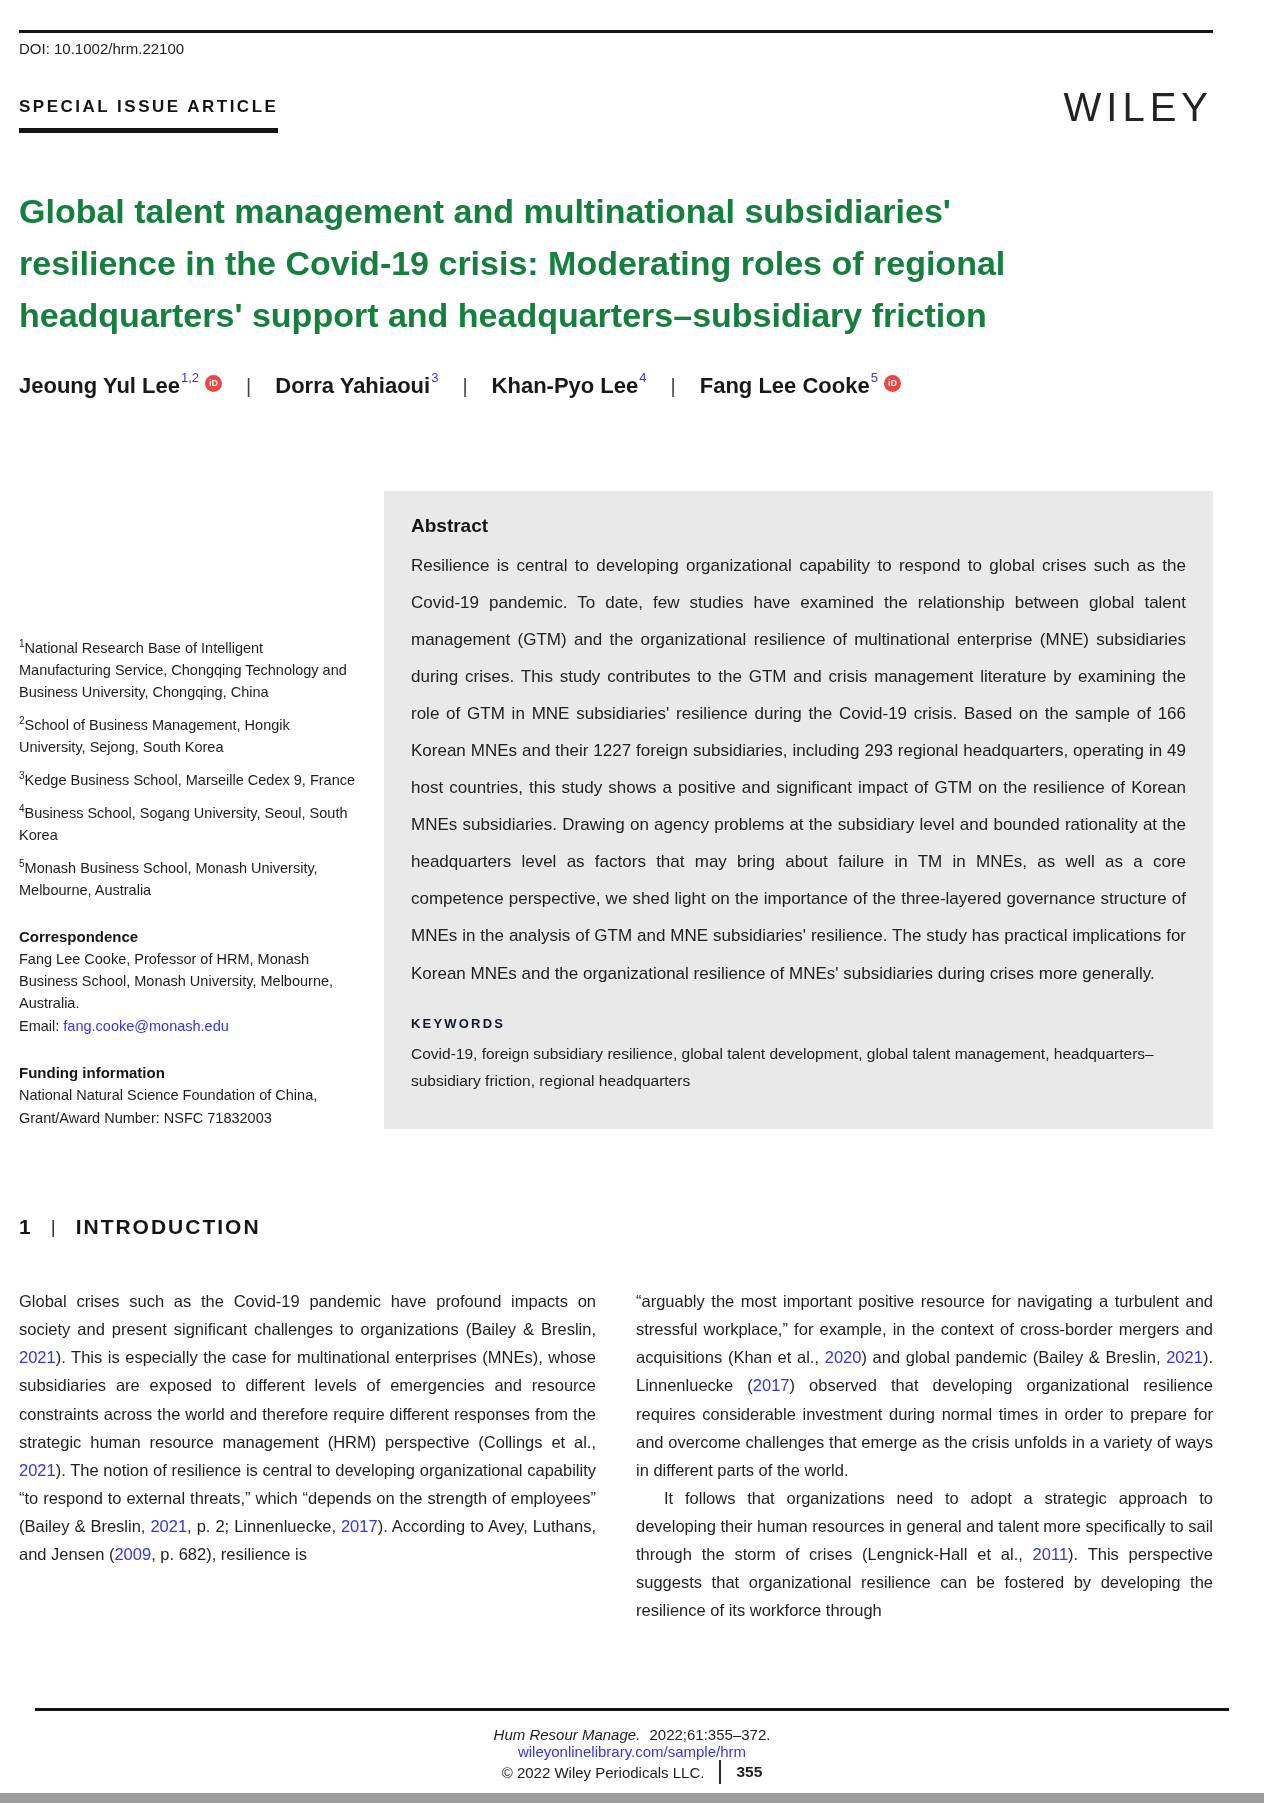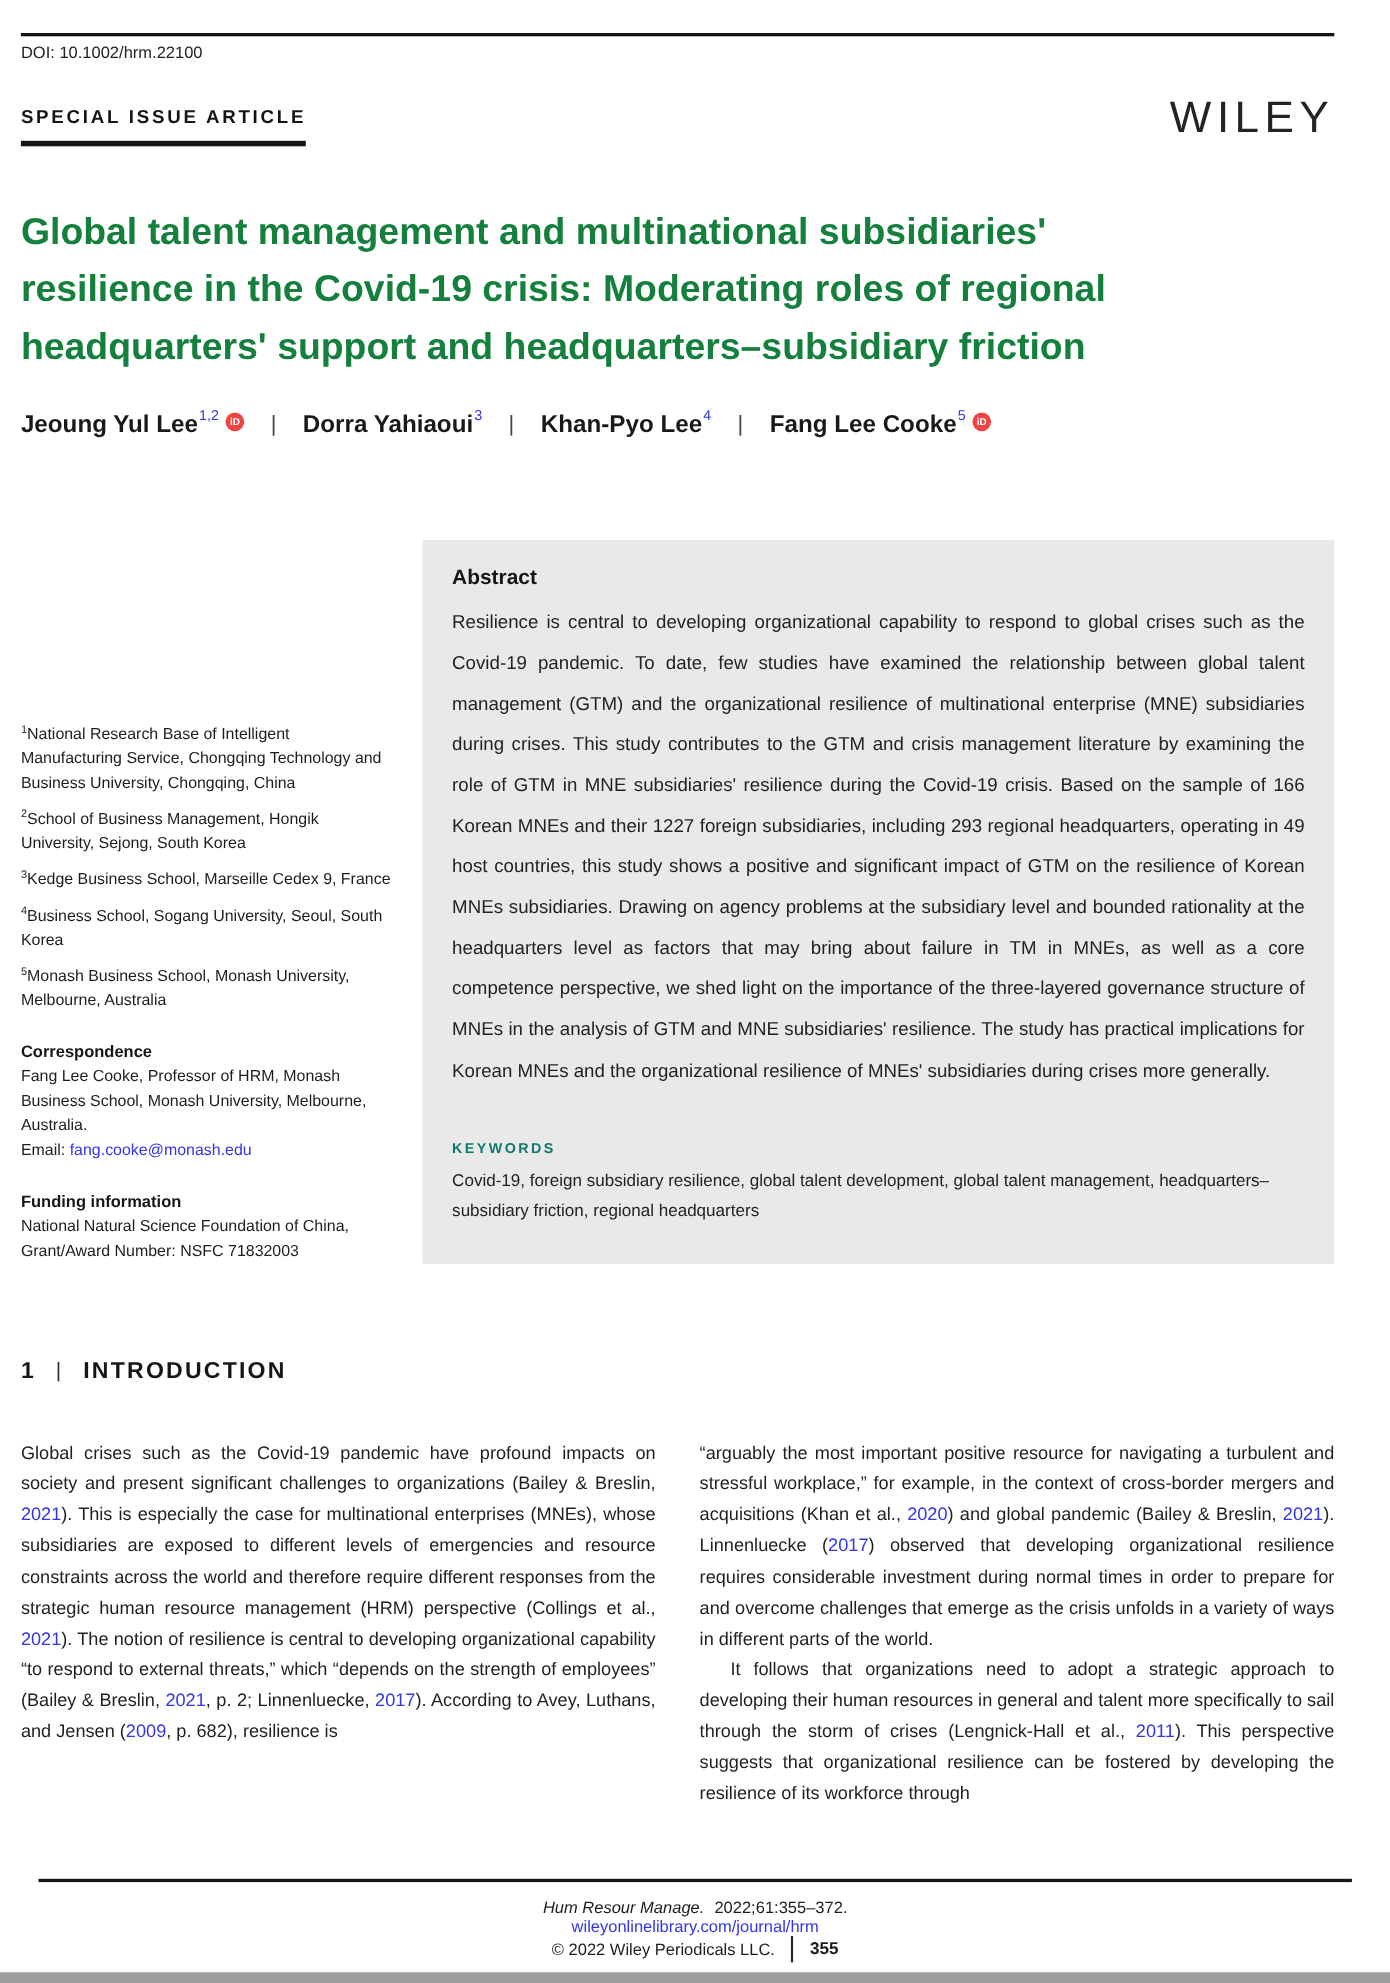--- a/index.html
+++ b/index.html
@@ -34,21 +34,21 @@
   .left-info{flex:0 0 348px;width:348px;padding-right:12px;box-sizing:border-box;}
   .v-divider{flex:0 0 2px;background:#141414;}
   .abstract-box{flex:1;margin-left:15px;background:#e9e9e9;padding:24px 27px 34px 27px;box-sizing:border-box;}
   .aff-item{font-size:14.5px;line-height:1.52;margin-bottom:10px;color:#1d1d1d;}
   .aff-item sup{font-size:10px;}
   .block-heading{font-weight:bold;font-size:15px;margin-top:27px;margin-bottom:3px;color:#161616;}
   .left-text{font-size:14.5px;line-height:1.55;color:#1d1d1d;}
   .email-link{color:#3434e8;cursor:pointer;}
   .abstract-heading{font-size:19px;font-weight:bold;color:#161616;margin-bottom:10px;}
   .abstract-text{font-size:17px;line-height:2.18;text-align:justify;color:#222;}
-  .keywords-heading{margin-top:44px;font-size:13px;font-weight:bold;letter-spacing:2.2px;color:#0f766e;}
+  .keywords-heading{margin-top:24px;font-size:13px;font-weight:bold;letter-spacing:2.2px;color:#0f172a;}
   .keywords-text{margin-top:9px;font-size:15.5px;line-height:1.8;color:#222;}
   .section-heading{margin-top:86px;font-size:21px;font-weight:bold;color:#161616;display:flex;align-items:center;}
   .section-sep{font-weight:400;margin:0 20px;font-size:19px;color:#333;}
   .section-title{letter-spacing:2px;}
   .body-cols{display:flex;gap:40px;margin-top:48px;}
   .col{flex:1;font-size:16.5px;line-height:1.7;text-align:justify;color:#1f1f1f;}
   .col p{margin:0;}
   .col p.indent{text-indent:28px;}
   .cite{color:#3434e8;cursor:pointer;}
   .footer{position:absolute;left:35px;width:1194px;top:1708px;}
@@ -155,21 +155,21 @@
 
 </div>
 
 <div class="footer">
   <div class="footer-rule"></div>
   <div class="footer-row">
     <div class="footer-left">
       <span class="journal-name">Hum Resour Manage.</span>
       <span class="footer-citation">2022;61:355–372.</span>
     </div>
-    <div class="footer-center">wileyonlinelibrary.com/journal/hrm</div>
+    <div class="footer-center">wileyonlinelibrary.com/sample/hrm</div>
     <div class="footer-right">
       <span>© 2022 Wiley Periodicals LLC.</span>
       <span class="page-divider"></span>
       <span class="page-number">355</span>
     </div>
   </div>
 </div>
 
 <div class="bottom-bar"></div>
 

